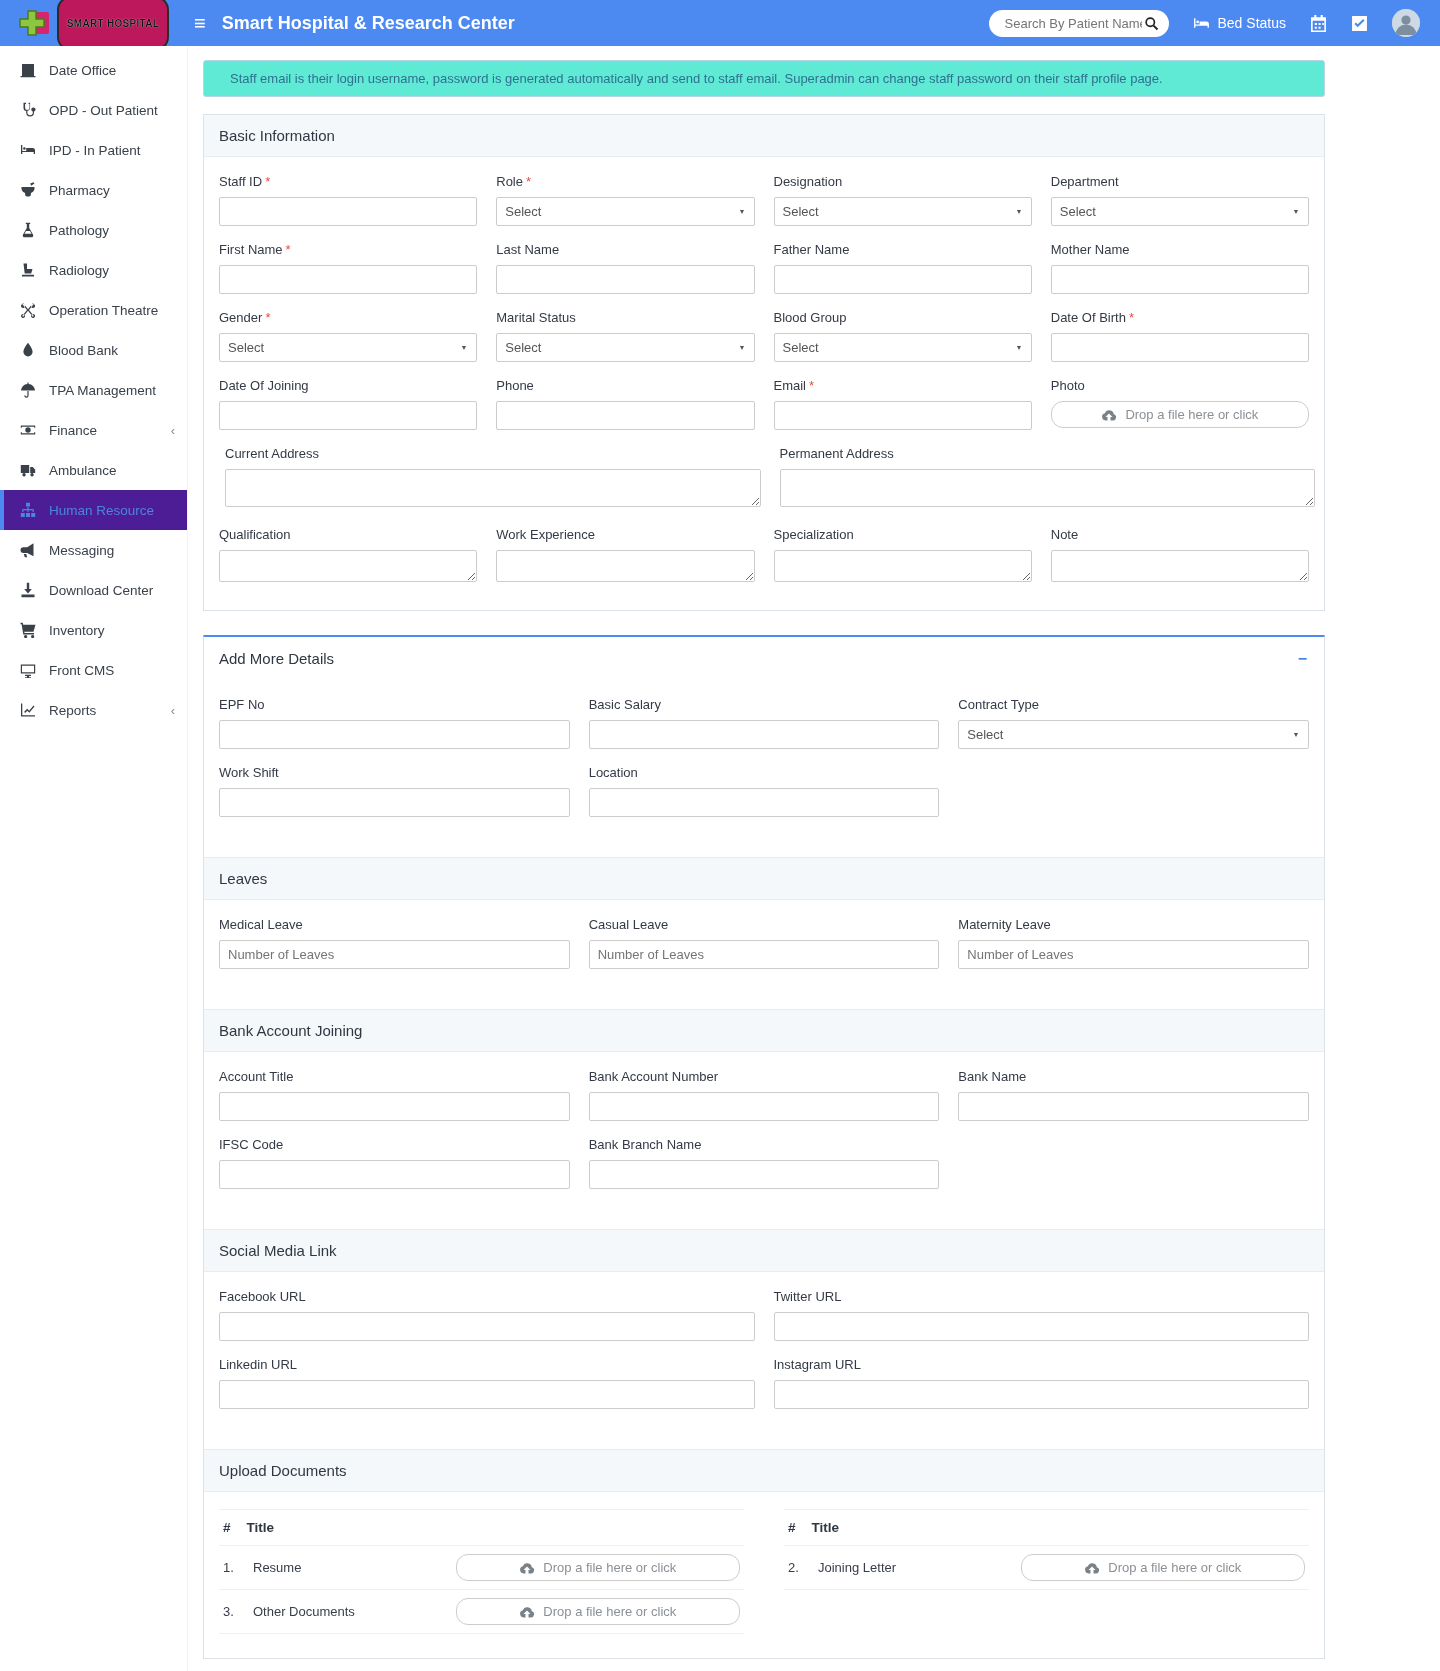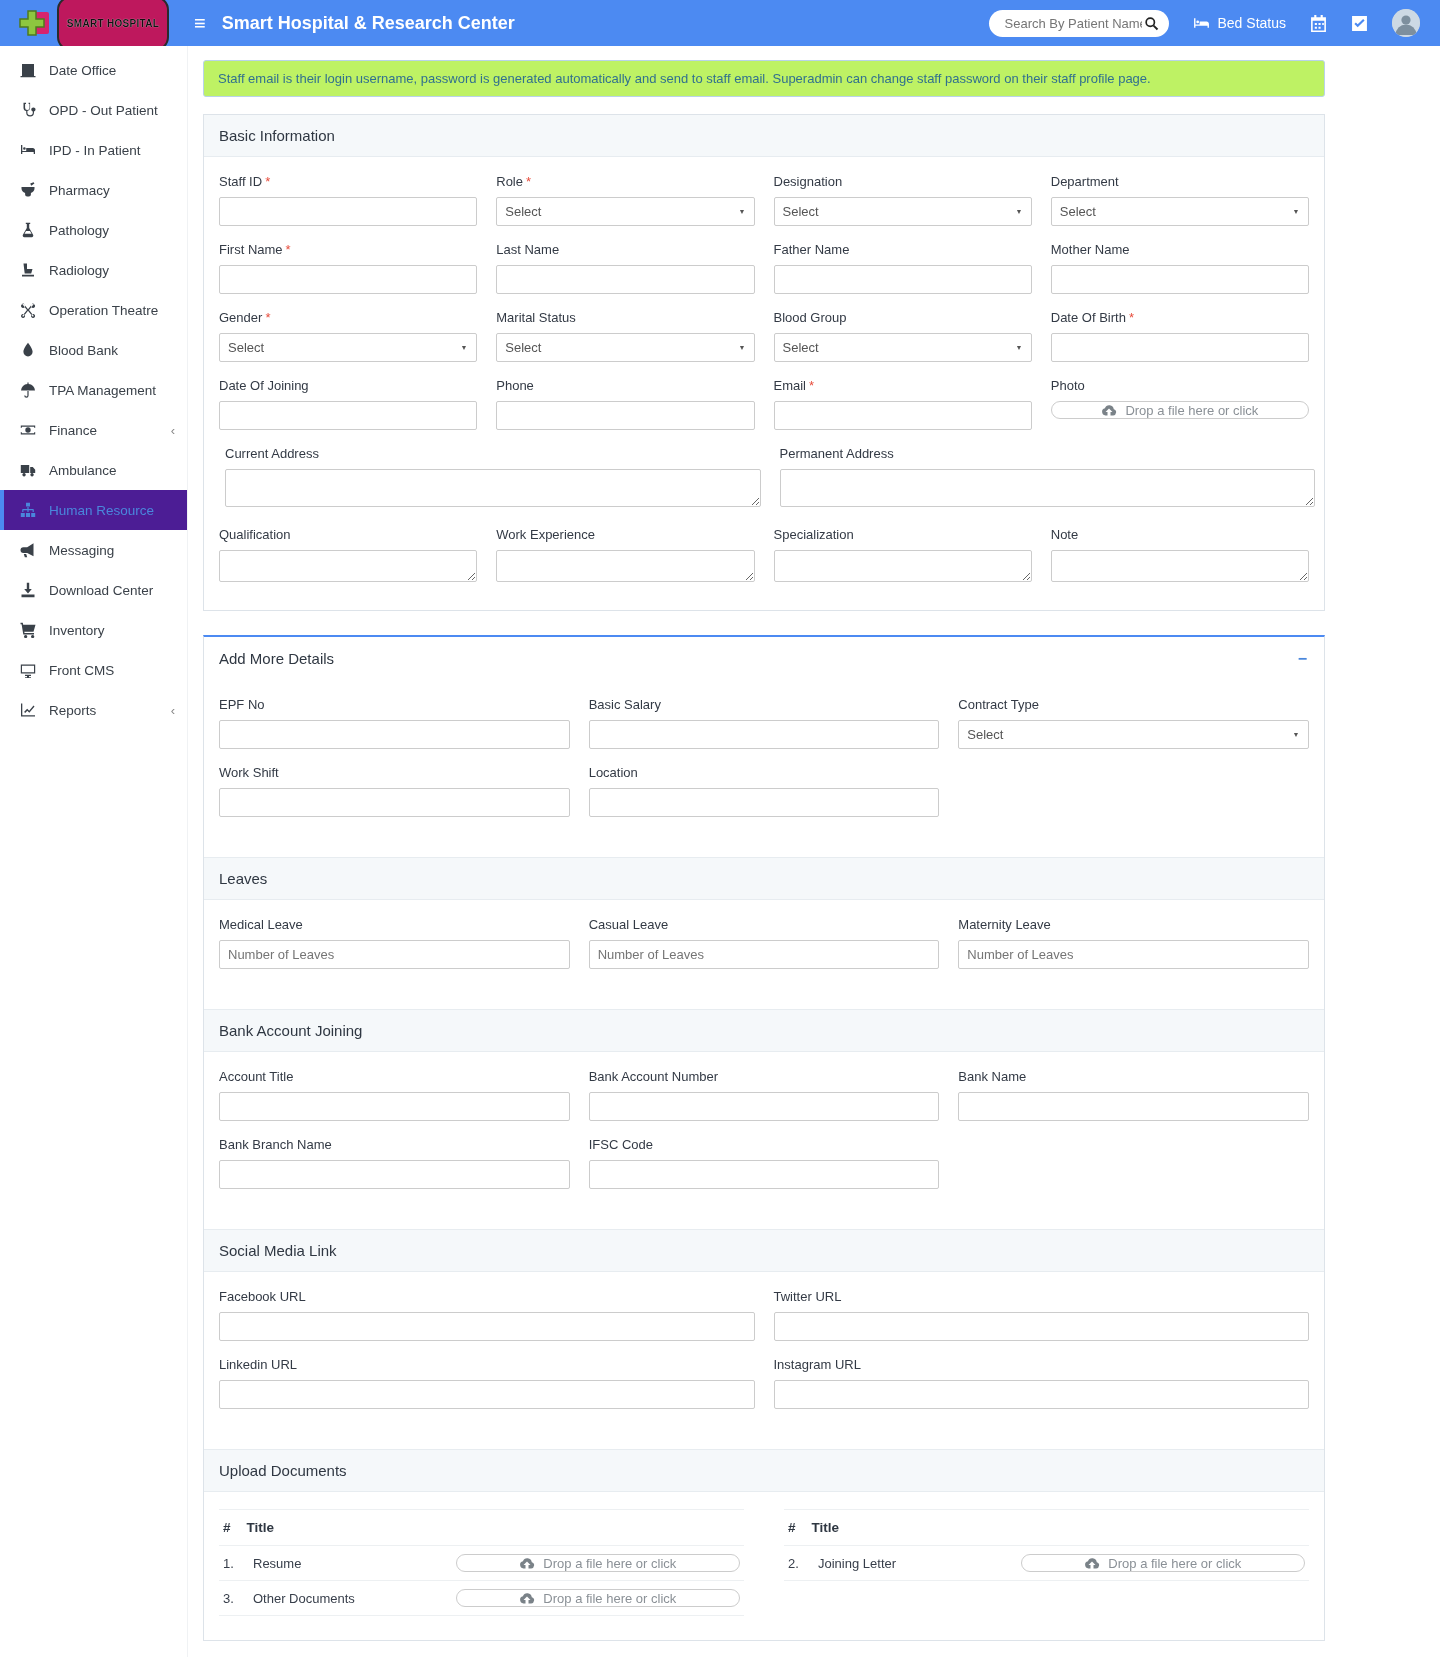--- a/index.html
+++ b/index.html
@@ -29,42 +29,42 @@
   .sidebar { width:188px; flex:0 0 188px; background:#fff; padding-top:4px; border-right:1px solid #f0f2f4; }
   .side-item { display:flex; align-items:center; gap:13px; height:40px; padding:0 12px 0 15px; font-size:13.5px; color:#3a4149; cursor:pointer; border-left:4px solid transparent; }
   .side-item .ic { width:17px; justify-content:center; color:#3a4149; }
   .side-item.active { background:#4c1d95; border-left-color:#4c8af2; color:#4a87dc;text-align:center; }
   .side-item.active .ic { color:#4a87dc; }
   .chev { margin-left:auto; color:#888; font-size:13px; }
   .main { flex:1; background:#fff; }
   .main-inner { width:1122px; margin-left:15px; padding:14px 0 16px; }
 
   
-  .alert-info { background:#bef264; border:1px solid #b9d3e9; color:#31708f; font-size:13px; padding:10px 14px; border-radius:3px; margin-bottom:17px; }
+  .alert-info { background:#5eead4; border:1px solid #b9d3e9; color:#31708f; font-size:13px; padding:10px 26px; border-radius:3px; margin-bottom:17px; }
 
   
   .panel { border:1px solid #dde3e9; background:#fff; margin-bottom:24px; }
   .panel-hd { background:#f5f8fa; border-bottom:1px solid #e7ecf0; padding:12px 15px; font-size:15px; color:#2f3742; }
   .panel-bd { padding:17px 15px 8px; }
   .amd { border:1px solid #dde3e9; border-top:2px solid #4c8af2; }
   .amd-hd { padding:13px 15px; font-size:15px; color:#2f3742; display:flex; align-items:center; justify-content:space-between; }
   .collapse-ic { color:#4a87dc; font-size:16px; font-weight:bold; cursor:pointer; line-height:1; padding:0 2px; }
   .sub-hd { background:#f5f8fa; border-top:1px solid #e7ecf0; border-bottom:1px solid #e7ecf0; padding:12px 15px; font-size:15px; color:#2f3742; }
   .sub-bd { padding:17px 15px 24px; }
 
   
   .frow { display:flex; gap:19px; margin-bottom:16px; }
   .fcol label { display:block; font-size:13px; color:#333a45; margin-bottom:8px; }
   .req { color:#e74c3c; margin-left:3px; }
   .txt { width:100%; height:29px; border:1px solid #ccc; border-radius:2px; padding:0 8px; font-size:13px; color:#555; outline:none; background:#fff; font-family:inherit; }
   textarea.txt { padding:4px 8px; height:32px; }
   .selwrap { position:relative; }
   select.txt { appearance:none; -webkit-appearance:none; -moz-appearance:none; padding-right:20px; }
   .caret { position:absolute; right:8px; top:50%; transform:translateY(-50%) scale(.7); font-size:10px; color:#555; pointer-events:none; }
-  .dropzone { border:1px solid #ccc; border-radius:12px; height:18px; display:flex; align-items:center; justify-content:center; gap:8px; color:#8a9096; font-size:13px; cursor:pointer; background:#fff; }
+  .dropzone { border:1px solid #ccc; border-radius:12px; height:27px; display:flex; align-items:center; justify-content:center; gap:8px; color:#8a9096; font-size:13px; cursor:pointer; background:#fff; }
   .dropzone .ic { color:#7a8288; }
 
   
   .up-wrap { display:flex; gap:40px; }
   .up-table { flex:1; }
   .up-head { display:flex; gap:16px; font-size:13.5px; font-weight:bold; color:#2f3742; padding:10px 4px; border-top:1px solid #edf0f2; border-bottom:1px solid #edf0f2; }
   .up-row { display:flex; align-items:center; gap:10px; padding:8px 4px; border-bottom:1px solid #edf0f2; }
   .up-num { width:20px; font-size:13px; }
   .up-title { flex:1; font-size:13px; }
   .up-row .dropzone { width:55%; }
@@ -365,22 +365,22 @@
               </div>
             </div>
             <div class="sub-hd">Bank Account Joining</div>
             <div class="sub-bd">
               <div class="frow">
                 <div class="fcol" style="flex: 0 0 calc(33.3333% - 12.6667px);"><label>Account Title</label><input type="text" class="txt" style=""></div>
                 <div class="fcol" style="flex: 0 0 calc(33.3333% - 12.6667px);"><label>Bank Account Number</label><input type="text" class="txt" style=""></div>
                 <div class="fcol" style="flex: 0 0 calc(33.3333% - 12.6667px);"><label>Bank Name</label><input type="text" class="txt" style=""></div>
               </div>
               <div class="frow">
+                <div class="fcol" style="flex: 0 0 calc(33.3333% - 12.6667px);"><label>IFSC Code</label><input type="text" class="txt" style=""></div>
                 <div class="fcol" style="flex: 0 0 calc(33.3333% - 12.6667px);"><label>Bank Branch Name</label><input type="text" class="txt" style=""></div>
-                <div class="fcol" style="flex: 0 0 calc(33.3333% - 12.6667px);"><label>IFSC Code</label><input type="text" class="txt" style=""></div>
               </div>
             </div>
             <div class="sub-hd">Social Media Link</div>
             <div class="sub-bd">
               <div class="frow">
                 <div class="fcol" style="flex: 0 0 calc(50% - 9.5px);"><label>Facebook URL</label><input type="text" class="txt" style=""></div>
                 <div class="fcol" style="flex: 0 0 calc(50% - 9.5px);"><label>Twitter URL</label><input type="text" class="txt" style=""></div>
               </div>
               <div class="frow">
                 <div class="fcol" style="flex: 0 0 calc(50% - 9.5px);"><label>Linkedin URL</label><input type="text" class="txt" style=""></div>

